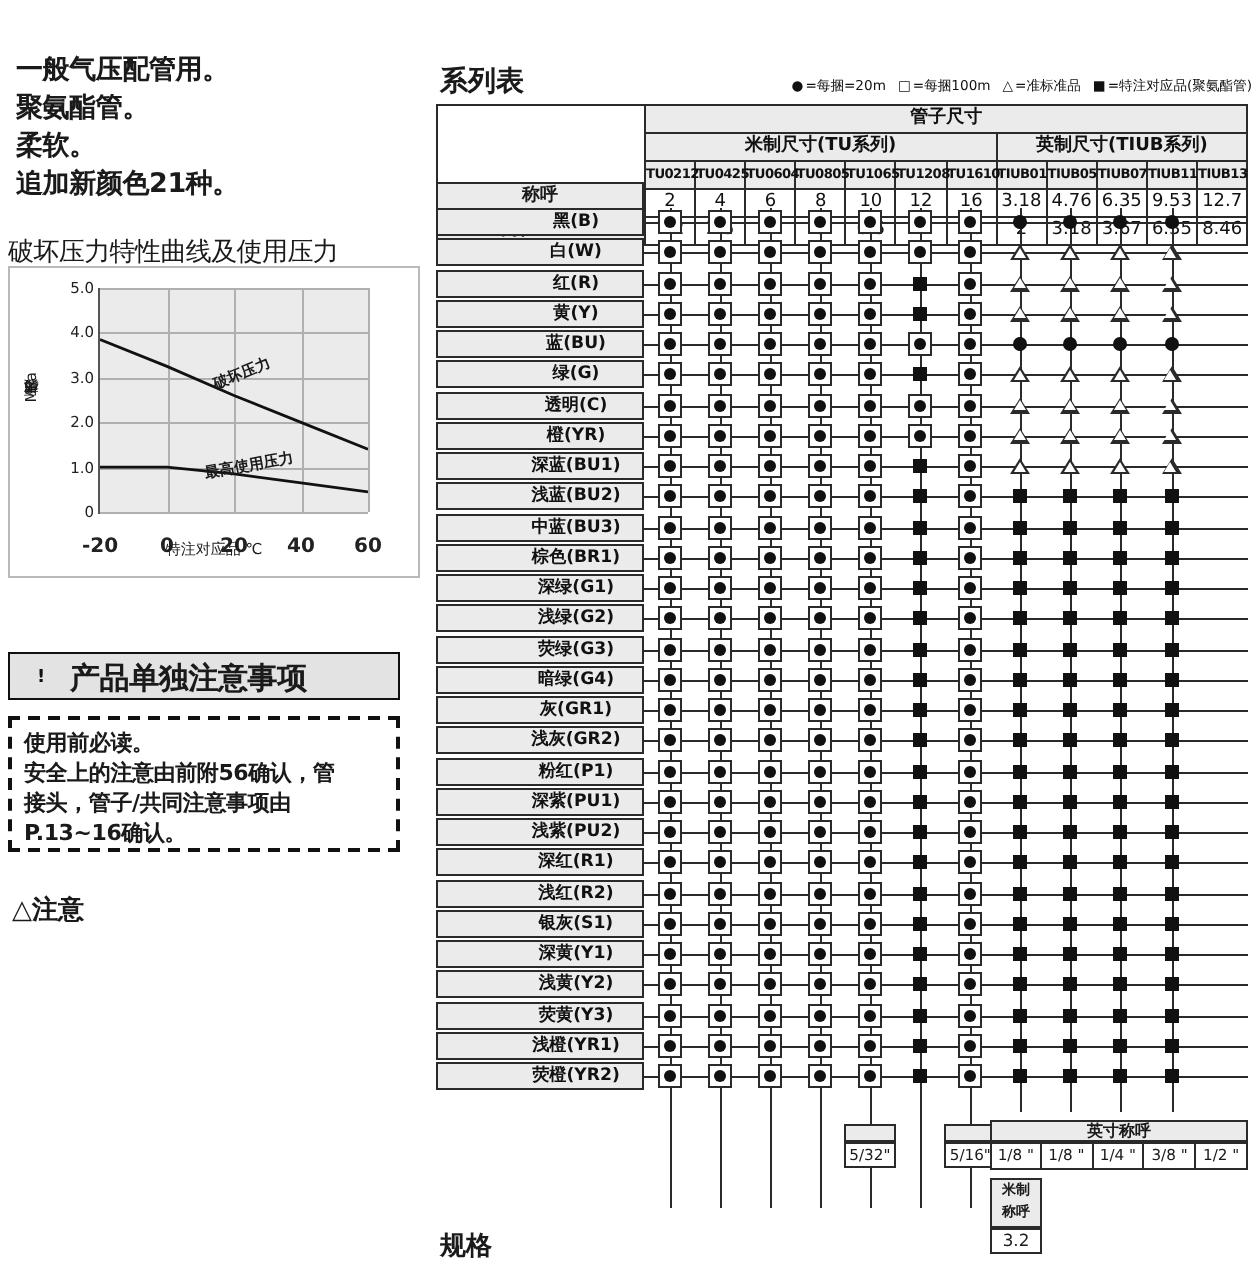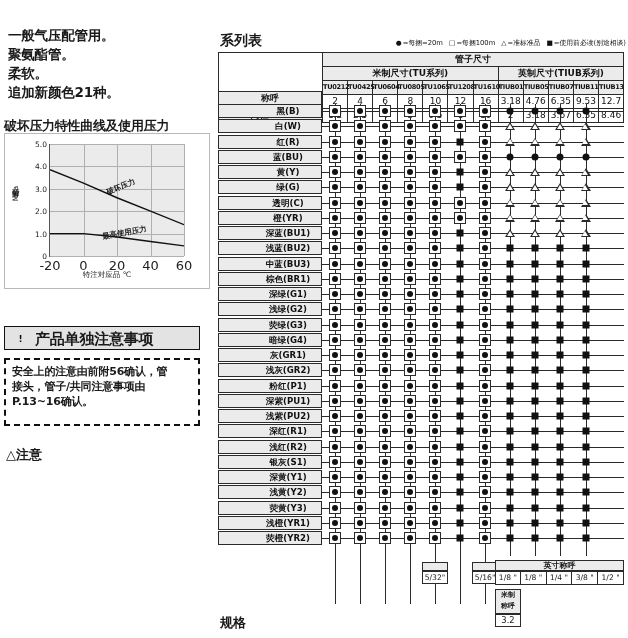--- a/index.html
+++ b/index.html
@@ -10,29 +10,29 @@
     color:#1a1a1a;
     overflow:hidden;
     position:relative;
   }
   
   #left-col{position:absolute;left:0;top:0;width:214px;height:610px;}
   .intro{position:absolute;left:8px;top:26px;width:200px;
     font-size:13.5px;font-weight:bold;line-height:19px;letter-spacing:-0.2px;}
   .intro div{white-space:nowrap;}
 
-  .chart-title{position:absolute;left:4px;top:117px;font-size:13px;font-weight:bold;letter-spacing:-0.3px;}
+  .chart-title{position:absolute;left:4px;top:117px;font-size:13px;font-weight:normal;letter-spacing:-0.3px;}
   #chart-box{position:absolute;left:4px;top:133px;width:204px;height:154px;
     border:1px solid #b9b9b9;background:#ffffff;}
   #plot{position:absolute;left:44px;top:10px;width:134px;height:112px;
     background:#ebebeb;border-left:1px solid #555;border-bottom:1px solid #555;}
   .gl-h{position:absolute;left:0;width:100%;height:1px;background:#b0b0b0;}
   .gl-v{position:absolute;top:0;height:100%;width:1px;background:#b0b0b0;}
   .ytick{position:absolute;right:100%;margin-right:3px;font-size:7.5px;transform:translateY(-50%);color:#222;white-space:nowrap;}
-  .xtick{position:absolute;top:100%;margin-top:2px;font-size:13px;transform:translateX(-50%);color:#222;white-space:nowrap;}
+  .xtick{position:absolute;top:100%;margin-top:12px;font-size:10px;transform:translateX(-50%);color:#222;white-space:nowrap;font-weight:bold;}
   .ylabel{position:absolute;left:6px;top:52px;font-size:7.5px;
     writing-mode:vertical-rl;transform:rotate(180deg);letter-spacing:0px;white-space:nowrap;}
   .xlabel{position:absolute;left:0;right:0;top:136px;text-align:center;font-size:7.5px;}
   .curve-lbl{position:absolute;font-size:7.5px;font-weight:bold;white-space:nowrap;}
 
   .warn-head{position:absolute;left:4px;top:326px;width:196px;height:24px;
     border:1.6px solid #111;background:#e3e3e3;box-sizing:border-box;}
   .warn-head span{position:absolute;left:30px;top:3px;font-size:15px;font-weight:bold;letter-spacing:-0.2px;}
   .tri{position:absolute;width:0;height:0;}
   .warn-head .tri{left:8px;top:4px;border-left:8px solid transparent;border-right:8px solid transparent;border-bottom:14px solid transparent;}
@@ -161,36 +161,37 @@
       </div>
     <div class="xlabel">特注对应品 ℃</div>
   </div>
 
   <div class="warn-head">
     <span class="tri"></span>
     <span>产品单独注意事项</span>
   </div>
 
   <div id="dashbox">
+    <div>使用前必读。</div>
     <div>安全上的注意由前附56确认，管</div>
     <div>接头，管子/共同注意事项由</div>
     <div>P.13~16确认。</div>
   </div>
 
   <div class="caution-head">
     <span>△</span><span>注意</span>
   </div>
 
 </div>
 
 <div id="right-col">
 
   <div class="series-title">系列表</div>
 
-  <div id="legend"><i>●</i><span>=每捆=20m</span><i>□</i><span>=每捆100m</span><i>△</i><span>=准标准品</span><i>■</i><span>=使用前必读(别途相谈)</span></div>
+  <div id="legend"><i>●</i><span>=每捆=20m</span><i>□</i><span>=每捆100m</span><i>△</i><span>=准标准品</span><i>■</i><span>=特注对应品(聚氨酯管)</span></div>
 
   <table id="htab">
     <colgroup>
       <col style="width:104px">
         <col span="12" style="width:25.1px">
     </colgroup>
     <tbody>
       <tr>
         <td class="blank" rowspan="3" style="background:#fff;border-bottom:none;"></td>
         <td class="grp" colspan="12">管子尺寸</td>
@@ -374,20 +375,59 @@
           </div>
           <div class="cell" style="left: 238.45px;">
             <div class="sym s-tri"></div>
           </div>
           <div class="cell" style="left: 263.55px;">
             <div class="sym s-tri"></div>
           </div>
         </div>
       </div>
       <div class="mrow">
+        <div class="mname">黄(Y)</div>
+        <div class="mcells">
+          <div class="hline"></div>
+          <div class="cell" style="left: 12.55px;">
+            <div class="sym s-boxdot"></div>
+          </div>
+          <div class="cell" style="left: 37.65px;">
+            <div class="sym s-boxdot"></div>
+          </div>
+          <div class="cell" style="left: 62.75px;">
+            <div class="sym s-boxdot"></div>
+          </div>
+          <div class="cell" style="left: 87.85px;">
+            <div class="sym s-boxdot"></div>
+          </div>
+          <div class="cell" style="left: 112.95px;">
+            <div class="sym s-boxdot"></div>
+          </div>
+          <div class="cell" style="left: 138.05px;">
+            <div class="sym s-sq"></div>
+          </div>
+          <div class="cell" style="left: 163.15px;">
+            <div class="sym s-boxdot"></div>
+          </div>
+          <div class="cell" style="left: 188.25px;">
+            <div class="sym s-tri"></div>
+          </div>
+          <div class="cell" style="left: 213.35px;">
+            <div class="sym s-tri"></div>
+          </div>
+          <div class="cell" style="left: 238.45px;">
+            <div class="sym s-tri"></div>
+          </div>
+          <div class="cell" style="left: 263.55px;">
+            <div class="sym s-tri"></div>
+          </div>
+        </div>
+      </div>
+      <div class="mrow">
         <div class="mname">蓝(BU)</div>
         <div class="mcells">
           <div class="hline"></div>
           <div class="cell" style="left: 12.55px;">
             <div class="sym s-boxdot"></div>
           </div>
           <div class="cell" style="left: 37.65px;">
             <div class="sym s-boxdot"></div>
           </div>
           <div class="cell" style="left: 62.75px;">
@@ -409,59 +449,20 @@
             <div class="sym s-dot"></div>
           </div>
           <div class="cell" style="left: 213.35px;">
             <div class="sym s-dot"></div>
           </div>
           <div class="cell" style="left: 238.45px;">
             <div class="sym s-dot"></div>
           </div>
           <div class="cell" style="left: 263.55px;">
             <div class="sym s-dot"></div>
-          </div>
-        </div>
-      </div>
-      <div class="mrow">
-        <div class="mname">黄(Y)</div>
-        <div class="mcells">
-          <div class="hline"></div>
-          <div class="cell" style="left: 12.55px;">
-            <div class="sym s-boxdot"></div>
-          </div>
-          <div class="cell" style="left: 37.65px;">
-            <div class="sym s-boxdot"></div>
-          </div>
-          <div class="cell" style="left: 62.75px;">
-            <div class="sym s-boxdot"></div>
-          </div>
-          <div class="cell" style="left: 87.85px;">
-            <div class="sym s-boxdot"></div>
-          </div>
-          <div class="cell" style="left: 112.95px;">
-            <div class="sym s-boxdot"></div>
-          </div>
-          <div class="cell" style="left: 138.05px;">
-            <div class="sym s-sq"></div>
-          </div>
-          <div class="cell" style="left: 163.15px;">
-            <div class="sym s-boxdot"></div>
-          </div>
-          <div class="cell" style="left: 188.25px;">
-            <div class="sym s-tri"></div>
-          </div>
-          <div class="cell" style="left: 213.35px;">
-            <div class="sym s-tri"></div>
-          </div>
-          <div class="cell" style="left: 238.45px;">
-            <div class="sym s-tri"></div>
-          </div>
-          <div class="cell" style="left: 263.55px;">
-            <div class="sym s-tri"></div>
           </div>
         </div>
       </div>
       <div class="mrow">
         <div class="mname">绿(G)</div>
         <div class="mcells">
           <div class="hline"></div>
           <div class="cell" style="left: 12.55px;">
             <div class="sym s-boxdot"></div>
           </div>

